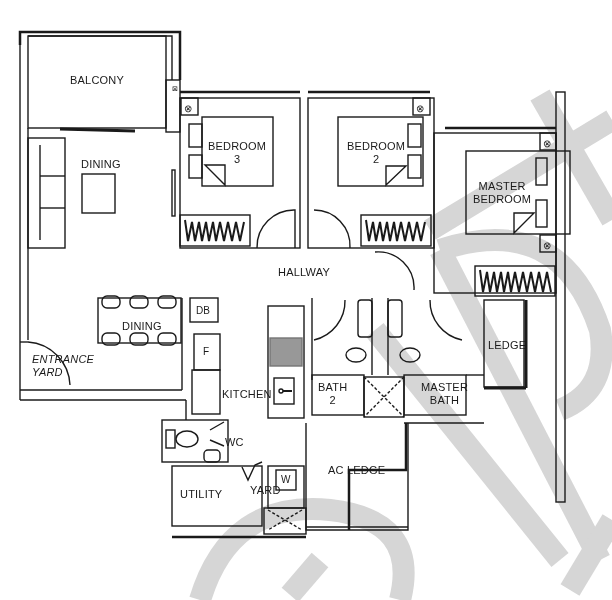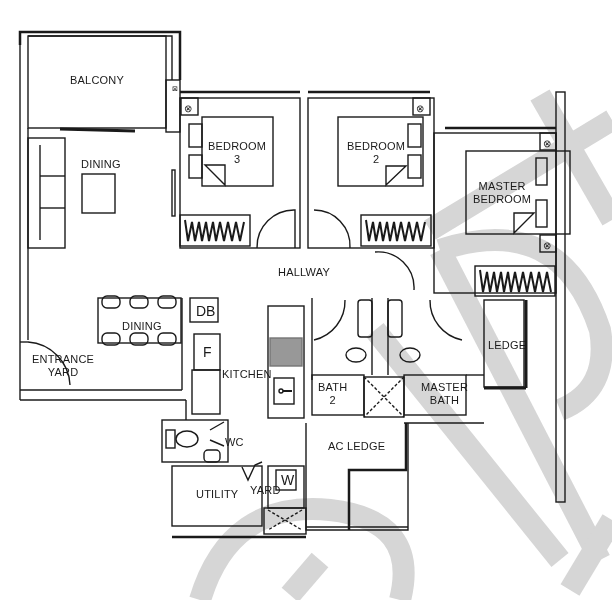--- a/index.html
+++ b/index.html
@@ -1,19 +1,19 @@
 <!DOCTYPE html>
 <html><head>
   <meta charset="utf-8">
   <style>
     html, body { margin: 0; padding: 0; background: #ffffff; }
     body { width: 612px; height: 600px; position: relative; overflow: hidden; font-family: "Liberation Sans", sans-serif; }
     #plan { position: absolute; left: 0; top: 0; width: 612px; height: 600px; }
     .lbl { position: absolute; font-size: 11px; color: #1a1a1a; text-align: center; line-height: 13px; letter-spacing: 0.2px; white-space: nowrap; }
-    .fix-lbl { position: absolute; font-size: 14px; color: #1a1a1a; text-align: center; line-height: 12px; }
+    .fix-lbl { position: absolute; font-size: 10px; color: #1a1a1a; text-align: center; line-height: 12px; }
   </style>
 </head>
 <body>
 
 <svg id="plan" viewBox="0 0 612 600" xmlns="http://www.w3.org/2000/svg">
 
   <g fill="none" stroke="#cfcfcf" stroke-width="22" opacity="0.85">
     <path d="M 200 600 Q 230 500 330 510 Q 420 520 400 600"></path>
     <path d="M 375 330 L 560 560"></path>
     <path d="M 440 250 Q 560 210 600 330 Q 610 390 560 410"></path>
@@ -163,47 +163,47 @@
     <line x1="268" y1="510" x2="302" y2="530" stroke-dasharray="3,2"></line>
     <line x1="302" y1="510" x2="268" y2="530" stroke-dasharray="3,2"></line>
     <path d="M 242 467 L 248 480 L 255 465 L 262 462"></path>
     <path d="M 210 430 L 224 422 M 210 440 L 224 446"></path>
   </g>
 </svg>
 
 <div class="lbl" style="left:70px; top:74px;">BALCONY</div>
 <div class="lbl" style="left:81px; top:158px;">DINING</div>
 <div class="lbl" style="left:122px; top:320px;">DINING</div>
-<div class="lbl" style="left:32px; top:353px; text-align:center;">
+<div class="lbl" style="left:32px; top:353px; text-align:left;font-style:italic;">
   <div>ENTRANCE</div>
   <div>YARD</div>
 </div>
 <div class="lbl" style="left:208px; top:140px;">
   <div>BEDROOM</div>
   <div>3</div>
 </div>
 <div class="lbl" style="left:347px; top:140px;">
   <div>BEDROOM</div>
   <div>2</div>
 </div>
 <div class="lbl" style="left:473px; top:180px;">
   <div>MASTER</div>
   <div>BEDROOM</div>
 </div>
 <div class="lbl" style="left:254px; top:266px;margin-left:24px;">HALLWAY</div>
-<div class="lbl" style="left:222px; top:368px;">KITCHEN</div>
+<div class="lbl" style="left:222px; top:388px;">KITCHEN</div>
 <div class="lbl" style="left:250px; top:436px;margin-top:48px;">YARD</div>
-<div class="lbl" style="left:196px; top:488px;">UTILITY</div>
+<div class="lbl" style="left:180px; top:488px;">UTILITY</div>
 <div class="lbl" style="left:197px; top:436px;margin-left:28px;">WC</div>
 <div class="lbl" style="left:318px; top:381px;">
   <div>BATH</div>
   <div>2</div>
 </div>
 <div class="lbl" style="left:421px; top:381px;">
   <div>MASTER</div>
   <div>BATH</div>
 </div>
-<div class="lbl" style="left:328px; top:440px;">AC LEDGE</div>
+<div class="lbl" style="left:328px; top:464px;">AC LEDGE</div>
 <div class="lbl" style="left:488px; top:339px;">LEDGE</div>
 
 <div class="fix-lbl" style="left:196px; top:305px;">DB</div>
 <div class="fix-lbl" style="left:203px; top:346px;">F</div>
 <div class="fix-lbl" style="left:281px; top:474px;">W</div>
 
 </body></html>

